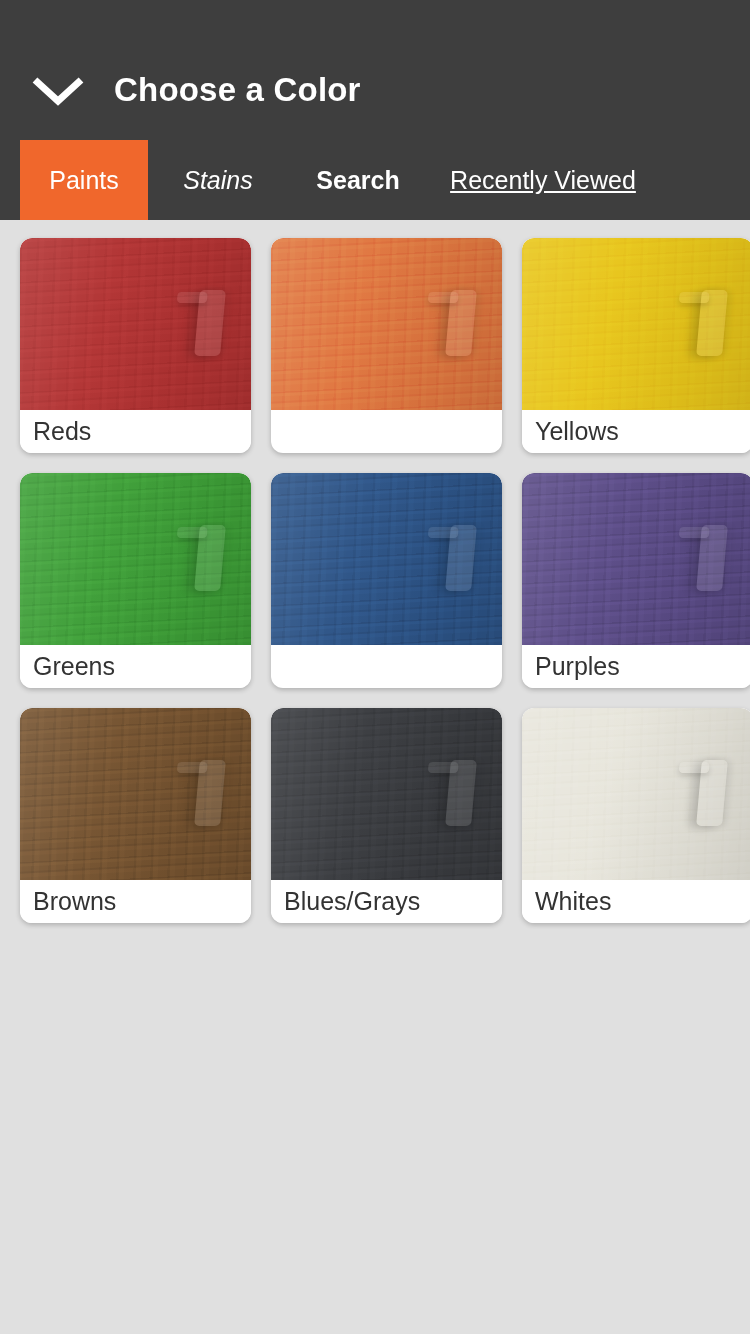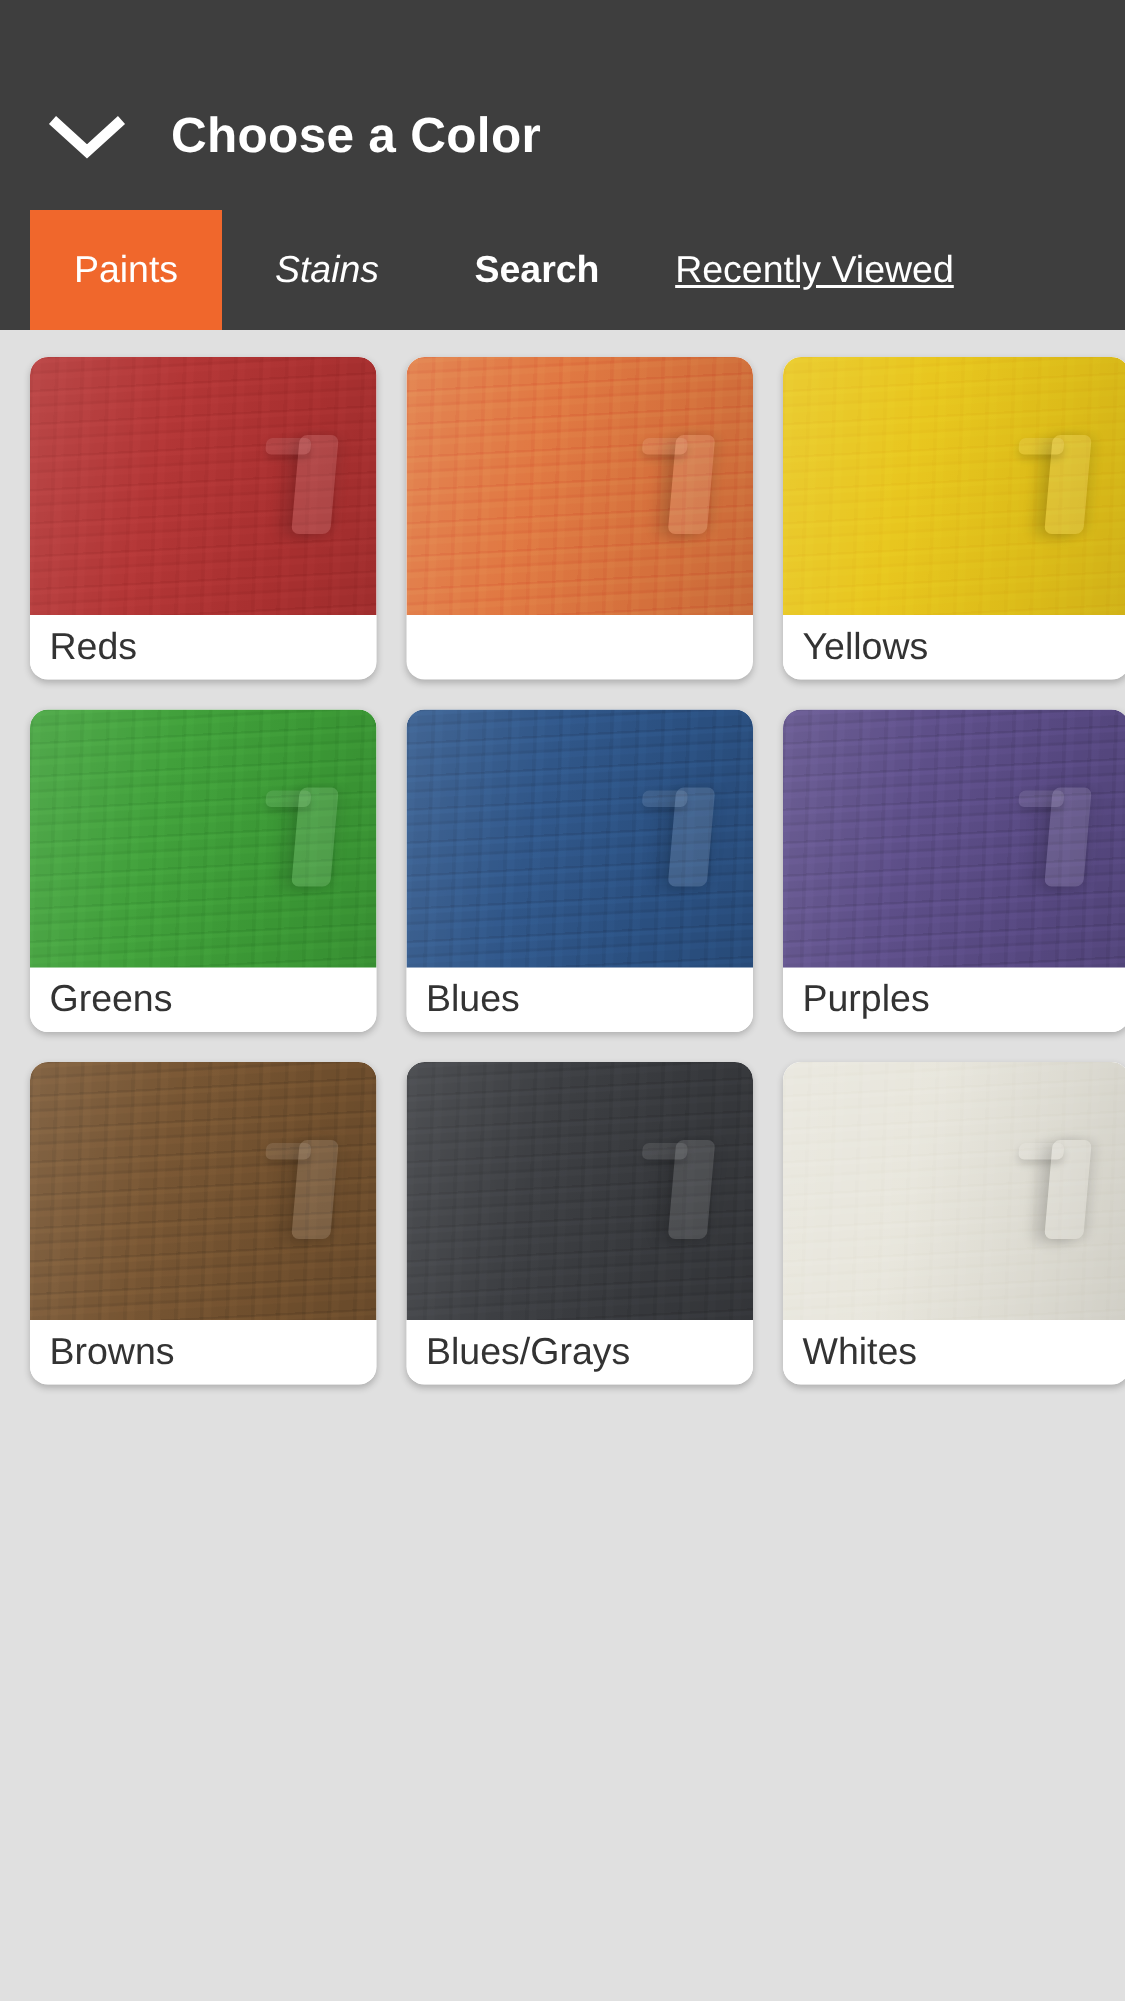--- a/index.html
+++ b/index.html
@@ -251,21 +251,20 @@
         </div>
       </div>
 
       <div class="card-cell">
         <div class="card">
           <div class="swatch" style="background-color: rgb(44, 83, 134);">
             <div class="grain"></div>
             <div class="knot"></div>
             <div class="vignette"></div>
           </div>
-          <div class="card-label">Blues</div>
         </div>
       </div>
 
       <div class="card-cell">
         <div class="card">
           <div class="swatch" style="background-color: rgb(90, 75, 134);">
             <div class="grain"></div>
             <div class="knot"></div>
             <div class="vignette"></div>
           </div>

